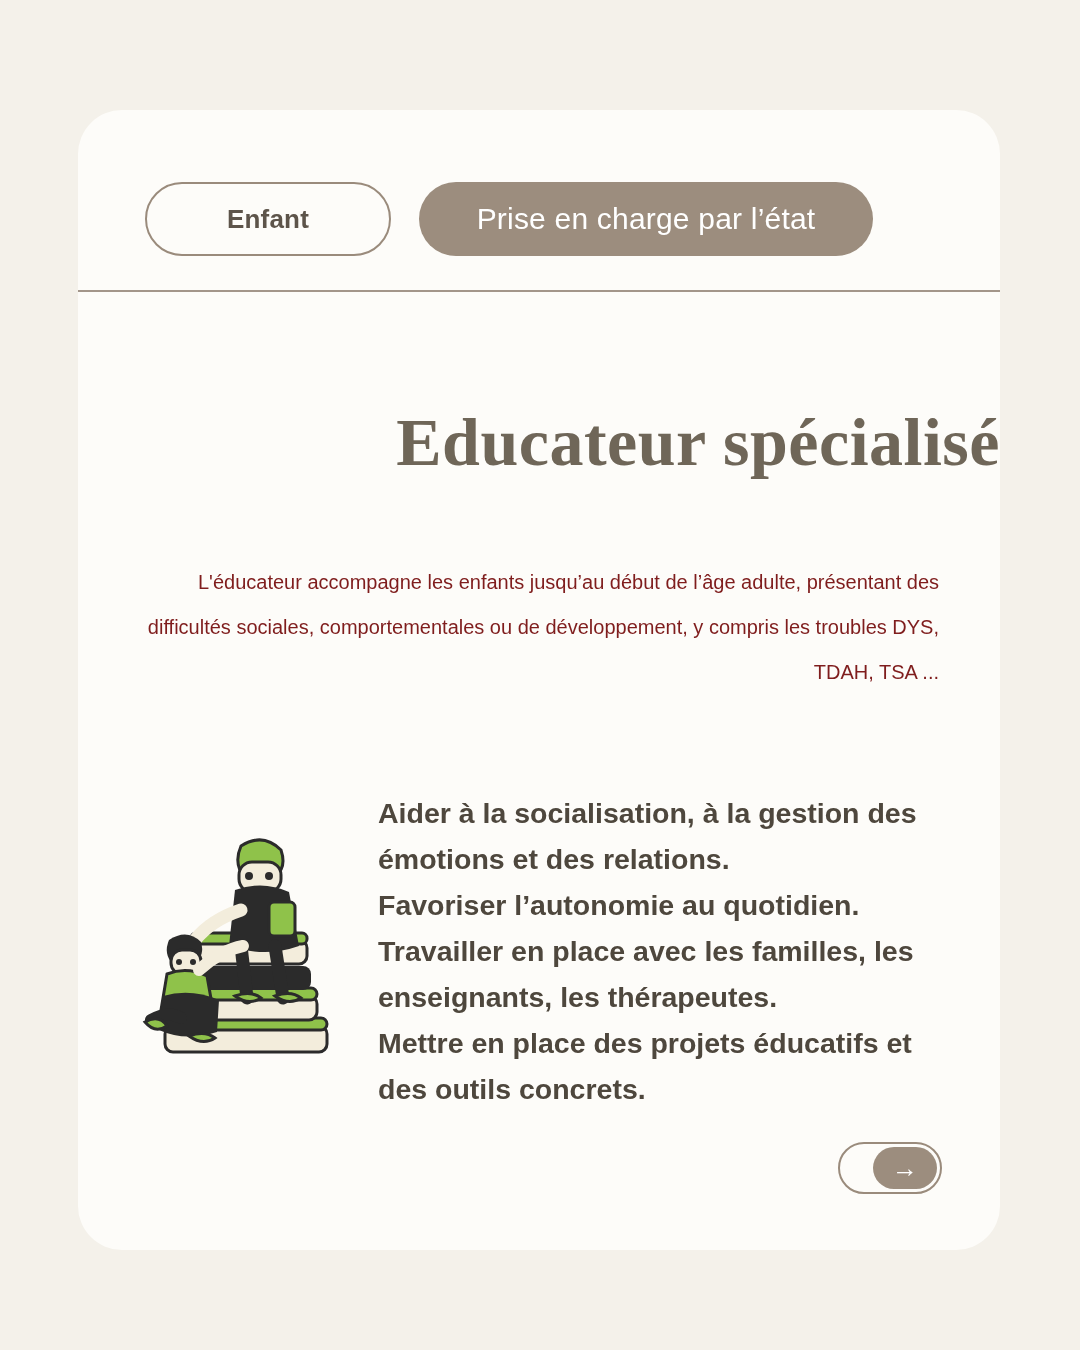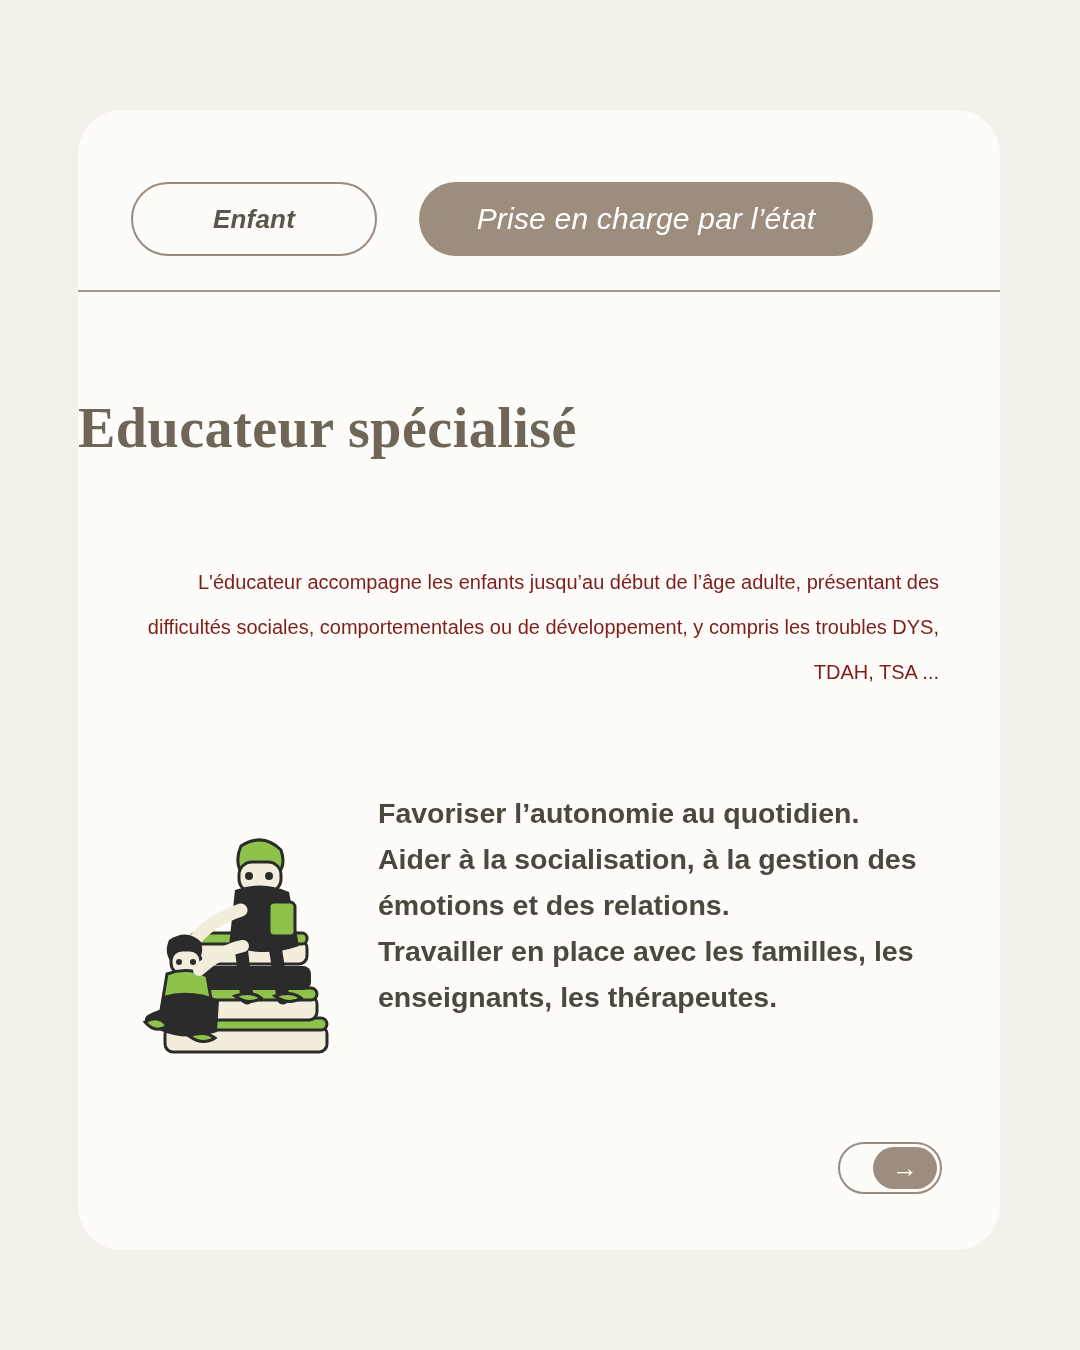--- a/index.html
+++ b/index.html
@@ -27,26 +27,25 @@
     top: 110px;
     width: 922px;
     height: 1140px;
     background: #fdfcf9;
     border-radius: 44px;
   }
 
   
   .tags {
     position: absolute;
-    left: 53px;
+    left: 67px;
     top: 72px;
     display: flex;
     align-items: center;
-    gap: 42px;
-    font-style: italic;
+    gap: 28px;
   }
 
   .tag-outline {
     min-width: 246px;
     height: 74px;
     border: 2px solid #9a8b7c;
     border-radius: 40px;
     display: flex;
     align-items: center;
     justify-content: center;
@@ -86,23 +85,23 @@
     height: 2px;
     background: #a3968a;
   }
 
   
   .title {
     position: absolute;
     left: 0;
     top: 252px;
     width: 922px;
-    text-align: left;
+    text-align: right;
     font-family: "Liberation Serif", serif;
-    font-size: 56px;
+    font-size: 68px;
     line-height: 1;
     color: #6f6658;
     letter-spacing: .5px;
   }
 
   
   .intro {
     position: absolute;
     left: 61px;
     top: 430px;
@@ -228,23 +227,24 @@
           <path d="M40 206 q28 -8 56 4 l-2 32 q-32 10 -58 -2z" fill="#2b2b2b"></path>
           <path d="M76 180 q22 -20 44 -24" stroke="#f3eddc" stroke-width="12" stroke-linecap="round" fill="none"></path>
           <path d="M28 230 q18 -10 30 -2" stroke="#2b2b2b" stroke-width="12" stroke-linecap="round" fill="none"></path>
           <path d="M22 232 q14 -8 22 4 q-12 8 -22 -4z" fill="#8fc24a" stroke="#2b2b2b" stroke-width="3"></path>
           <path d="M66 246 q16 -6 26 2 q-12 8 -26 -2z" fill="#8fc24a" stroke="#2b2b2b" stroke-width="3"></path>
         </g>
       </svg>
     </div>
 
     <div class="points">
+      <p>Aider à la socialisation, à la gestion des émotions et des relations.</p>
       <p>Favoriser l’autonomie au quotidien.</p>
-      <p>Aider à la socialisation, à la gestion des émotions et des relations.</p>
       <p>Travailler en place avec les familles, les enseignants, les thérapeutes.</p>
+      <p>Mettre en place des projets éducatifs et des outils concrets.</p>
     </div>
 
     <div class="next-btn">
       <span class="knob">→</span>
     </div>
 
   </div>
 </div>
 
 </body></html>

